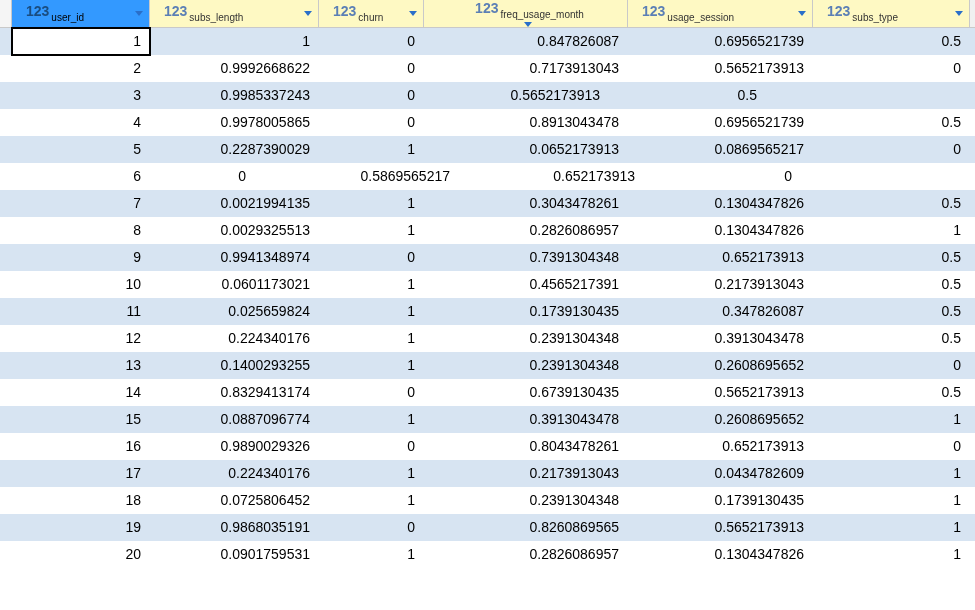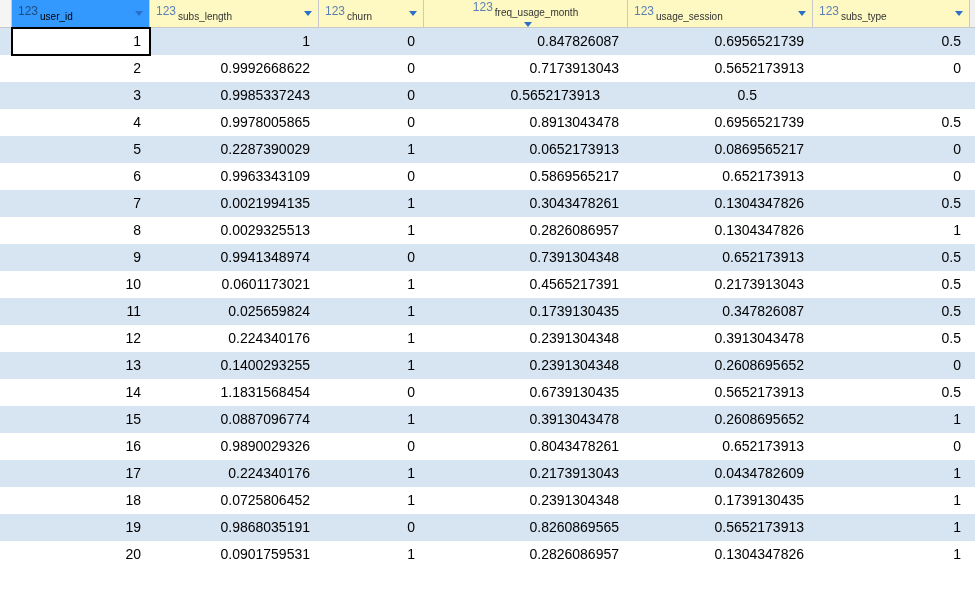--- a/index.html
+++ b/index.html
@@ -36,24 +36,25 @@
       overflow: hidden;
     }
     .header-cell.active {
       background: #3399ff;
     }
     .header-cell.active .col-name {
       color: #000;
     }
     .type-badge {
       color: #5b7fb5;
-      font-size: 12px;
-      font-weight: 400;
+      font-size: 14px;
+      font-weight: 700;
       margin-right: 2px;
       vertical-align: super;
+      margin-left: 8px;
     }
     .header-cell.active .type-badge{
       color: #1a4d80;
     }
     .col-name {
       font-weight: 400;
       color: #333;
       font-size: 10px;
     }
     .filter-arrow {
@@ -203,21 +204,20 @@
         <div class="cell c0">5</div>
         <div class="cell c1">0.2287390029</div>
         <div class="cell c2">1</div>
         <div class="cell c3">0.0652173913</div>
         <div class="cell c4">0.0869565217</div>
         <div class="cell c5">0</div>
       </div>
       <div class="data-row odd">
         <div class="gutter"></div>
         <div class="cell c0">6</div>
-        <div class="cell c1">0.9963343109</div>
         <div class="cell c2">0</div>
         <div class="cell c3">0.5869565217</div>
         <div class="cell c4">0.652173913</div>
         <div class="cell c5">0</div>
       </div>
       <div class="data-row even">
         <div class="gutter"></div>
         <div class="cell c0">7</div>
         <div class="cell c1">0.0021994135</div>
         <div class="cell c2">1</div>
@@ -275,21 +275,21 @@
         <div class="cell c0">13</div>
         <div class="cell c1">0.1400293255</div>
         <div class="cell c2">1</div>
         <div class="cell c3">0.2391304348</div>
         <div class="cell c4">0.2608695652</div>
         <div class="cell c5">0</div>
       </div>
       <div class="data-row odd">
         <div class="gutter"></div>
         <div class="cell c0">14</div>
-        <div class="cell c1">1.1831568454</div>
+        <div class="cell c1">0.8329413174</div>
         <div class="cell c2">0</div>
         <div class="cell c3">0.6739130435</div>
         <div class="cell c4">0.5652173913</div>
         <div class="cell c5">0.5</div>
       </div>
       <div class="data-row even">
         <div class="gutter"></div>
         <div class="cell c0">15</div>
         <div class="cell c1">0.0887096774</div>
         <div class="cell c2">1</div>

